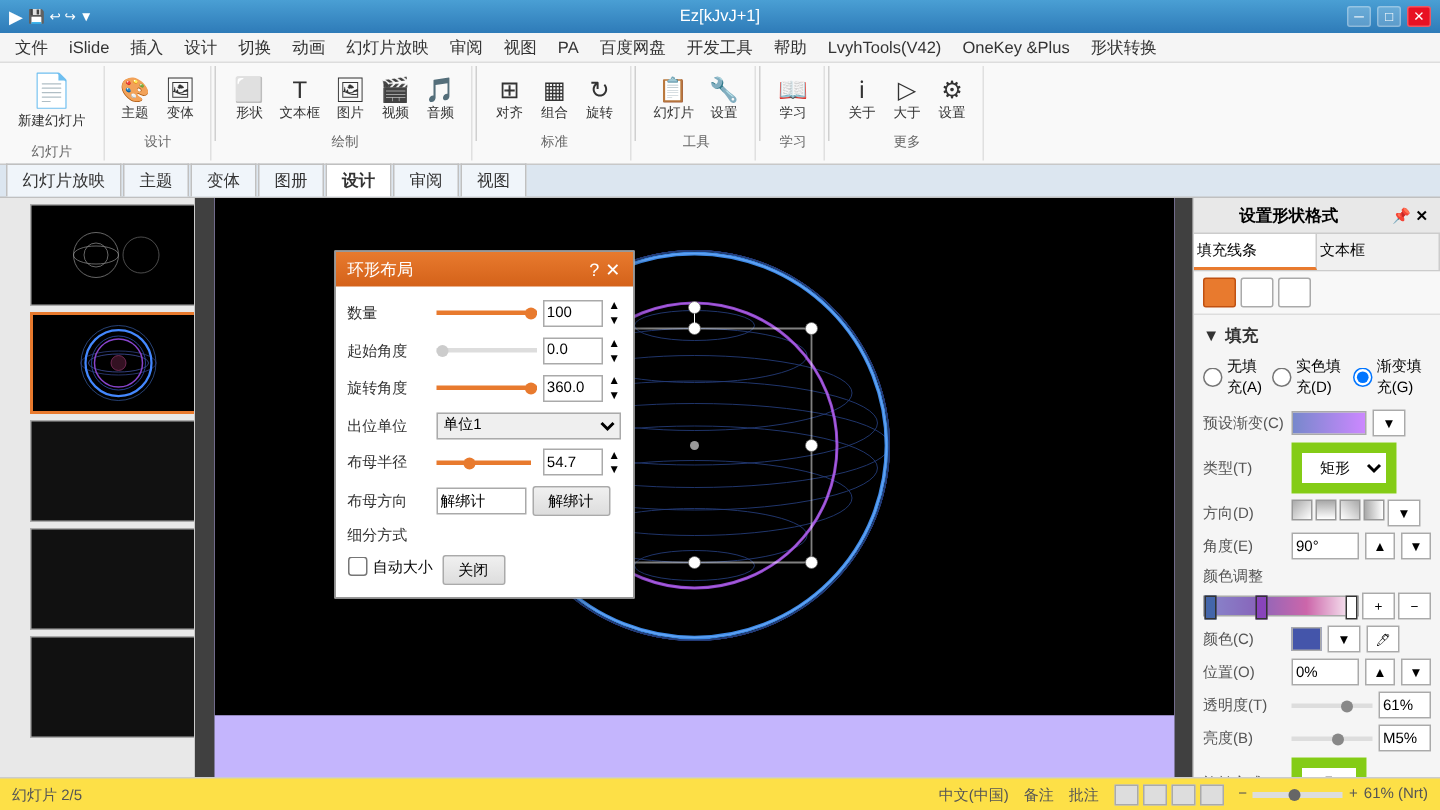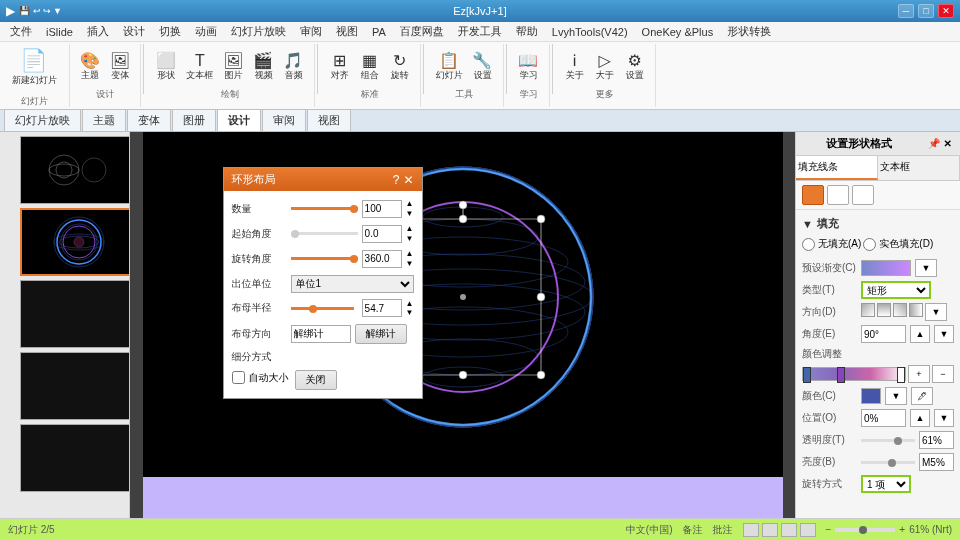--- a/index.html
+++ b/index.html
@@ -203,43 +203,44 @@
     .prop-input {
       width: 60px;
       height: 18px;
       border: 1px solid #aaa;
       font-size: 10px;
       padding: 0 2px;
       background: white;
     }
     .prop-select {
       width: 70px;
-      height: 18px;
-      border: 2px solid #84cc16;
+      height: 34px;
+      border: 7px solid #84cc16;
       font-size: 10px;
       background: white;
+      text-align: center;
     }
     .small-btn {
       width: 22px;
       height: 18px;
       border: 1px solid #aaa;
       background: white;
       font-size: 9px;
       cursor: pointer;
       display: flex;
       align-items: center;
       justify-content: center;
     }
     .radio-group { display: flex; flex-direction: row; gap: 2px; }
     .radio-row { display: flex; align-items: center; gap: 3px; font-size: 10px; }
 
     
     .status-bar {
       height: 22px;
-      background: #bef264;
+      background: #fde047;
       border-top: 1px solid #ccc;
       display: flex;
       align-items: center;
       padding: 0 8px;
       font-size: 10px;
       color: #555;
       justify-content: space-between;
     }
 
     
@@ -702,20 +703,24 @@
 
       <div class="radio-group">
         <div class="radio-row">
           <input type="radio" name="fill" style="">
           <span>无填充(A)</span>
         </div>
         <div class="radio-row">
           <input type="radio" name="fill" style="">
           <span>实色填充(D)</span>
         </div>
+        <div class="radio-row">
+          <input type="radio" name="fill" checked="" style="">
+          <span>渐变填充(G)</span>
+        </div>
       </div>
 
       <div style="height:8px;"></div>
 
       <div class="prop-row">
         <span class="prop-label">预设渐变(C)</span>
         <div style="width:50px;height:16px;background:linear-gradient(to right,#7788cc,#cc88ff);border:1px solid #aaa;"></div>
         <div class="small-btn">▼</div>
       </div>
 

